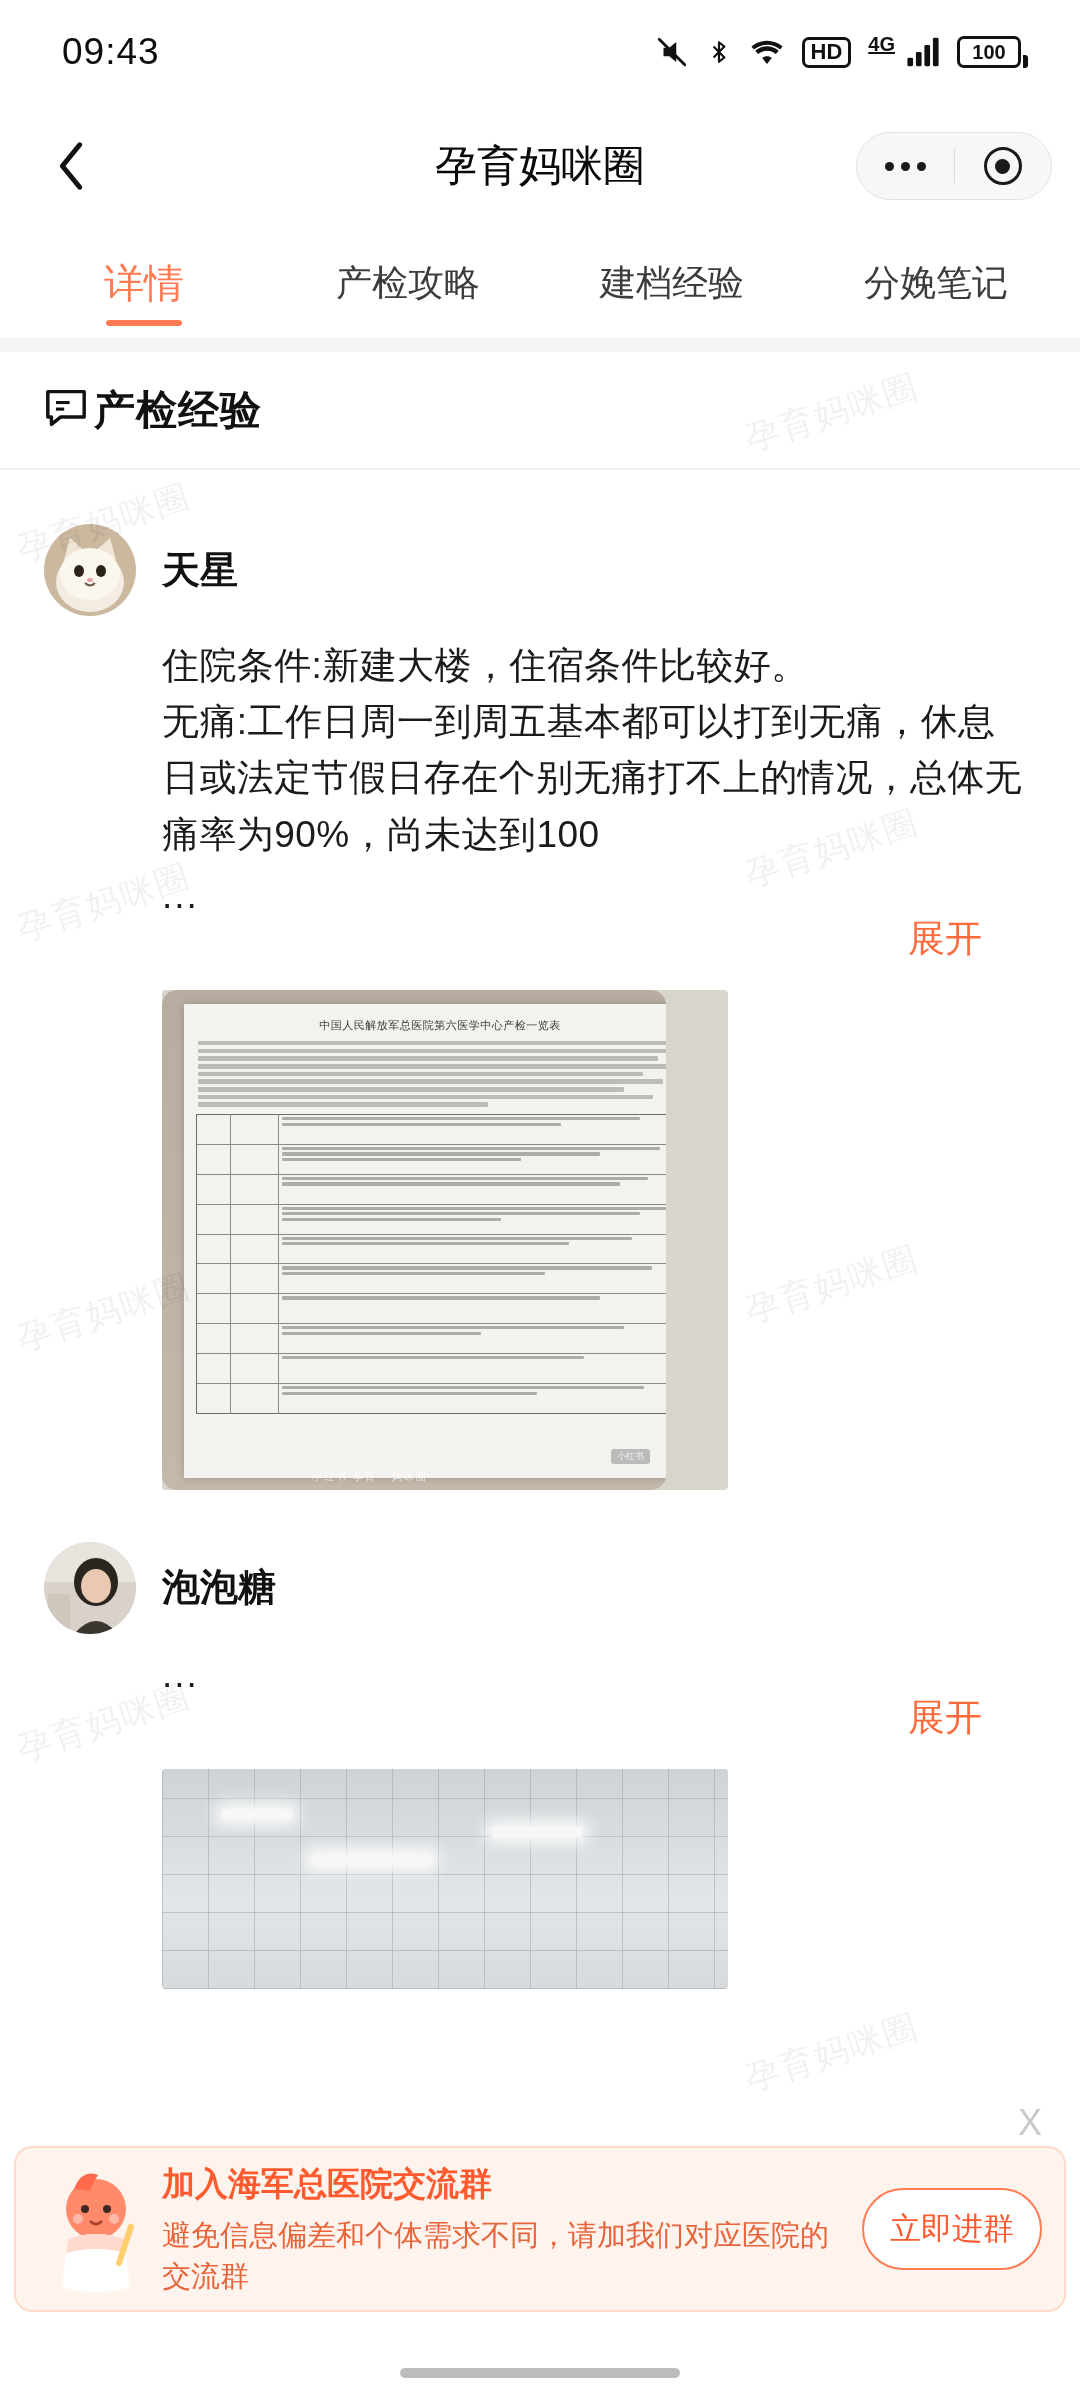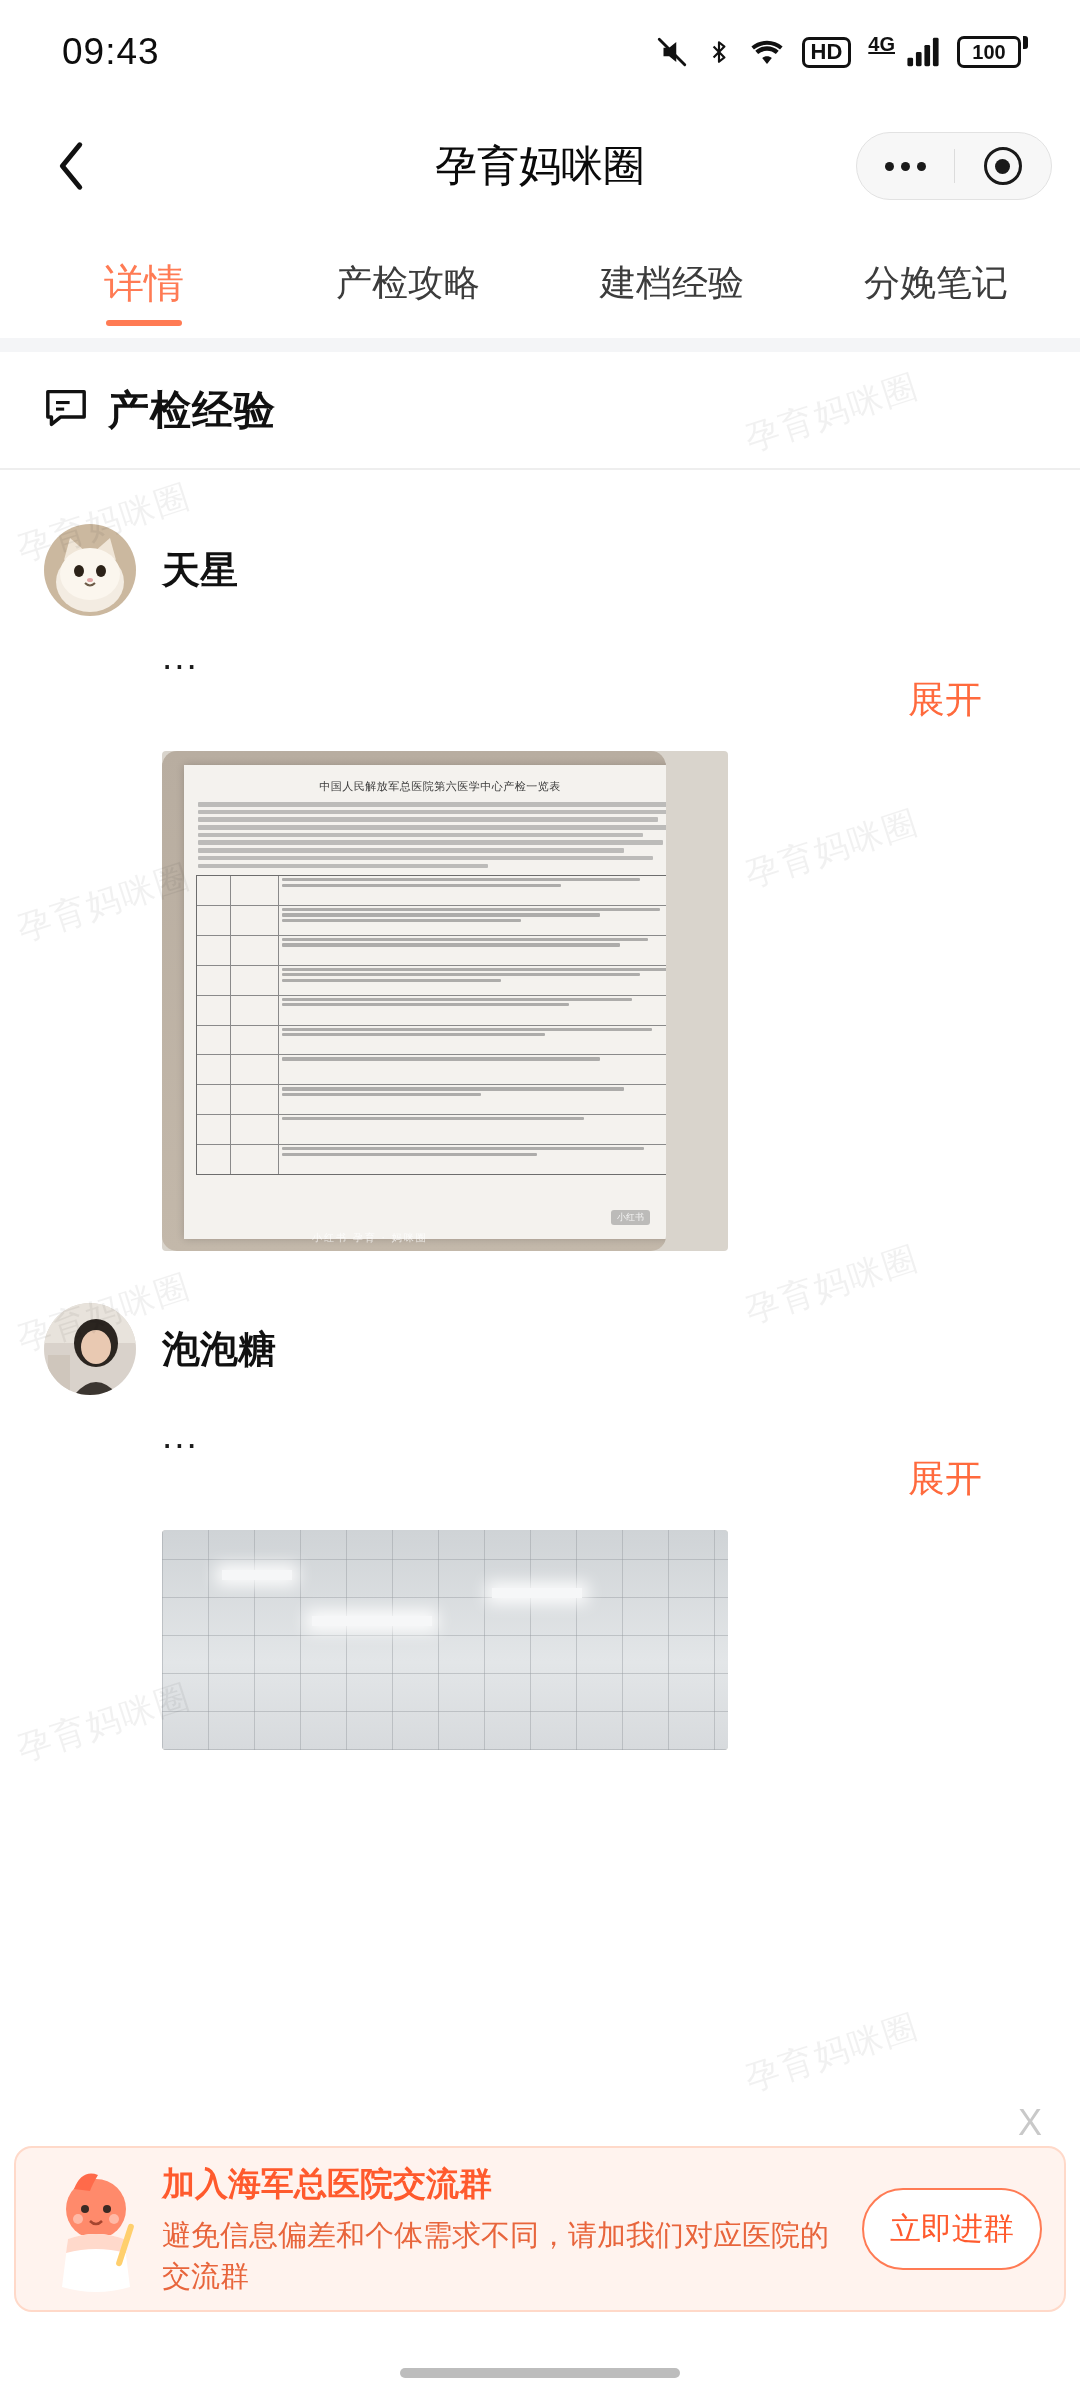--- a/index.html
+++ b/index.html
@@ -46,21 +46,21 @@
   .fourg {
     font-size: 20px;
     font-weight: bold;
     line-height: 1;
     margin-right: -6px;
     position: relative;
     top: -8px;
   }
   .battery {
     display: flex;
-    align-items: flex-start;
+    align-items: flex-end;
   }
   .battery-body {
     width: 64px;
     height: 32px;
     border: 3px solid #111;
     border-radius: 7px;
     display: flex;
     align-items: center;
     justify-content: center;
     font-size: 20px;
@@ -175,21 +175,21 @@
     height: 14px;
     background: #f4f5f7;
   }
 
   
   .section-head {
     height: 116px;
     display: flex;
     align-items: center;
     padding: 0 44px;
-    gap: 20px;
+    gap: 6px;
     background: #fff;
   }
   .section-title {
     font-size: 41px;
     color: #111;
     font-weight: 600;
     letter-spacing: 1px;
   }
   .hairline {
     height: 2px;
@@ -546,20 +546,22 @@
           <ellipse cx="46" cy="50" rx="30" ry="26" fill="#fbf6ee"></ellipse>
           <ellipse cx="35" cy="47" rx="5" ry="6" fill="#2c2218"></ellipse>
           <ellipse cx="57" cy="47" rx="5" ry="6" fill="#2c2218"></ellipse>
           <path d="M41 59 q5 5 10 0" stroke="#6b5b47" stroke-width="2" fill="none"></path>
           <ellipse cx="46" cy="56" rx="3" ry="2" fill="#e0a3a3"></ellipse>
         </svg>
       </div>
       <div class="author">天星</div>
     </div>
     <div class="post-body">
+      <div class="post-text">住院条件:新建大楼，住宿条件比较好。
+无痛:工作日周一到周五基本都可以打到无痛，休息日或法定节假日存在个别无痛打不上的情况，总体无痛率为90%，尚未达到100</div>
       <div class="ellipsis">...</div>
       <div class="expand-row">
         <span class="expand">展开</span>
       </div>
     </div>
     <div class="post-img">
       <div class="doc-photo">
         <div class="doc-paper">
           <div class="doc-title">中国人民解放军总医院第六医学中心产检一览表</div>
           <div class="doc-note">

